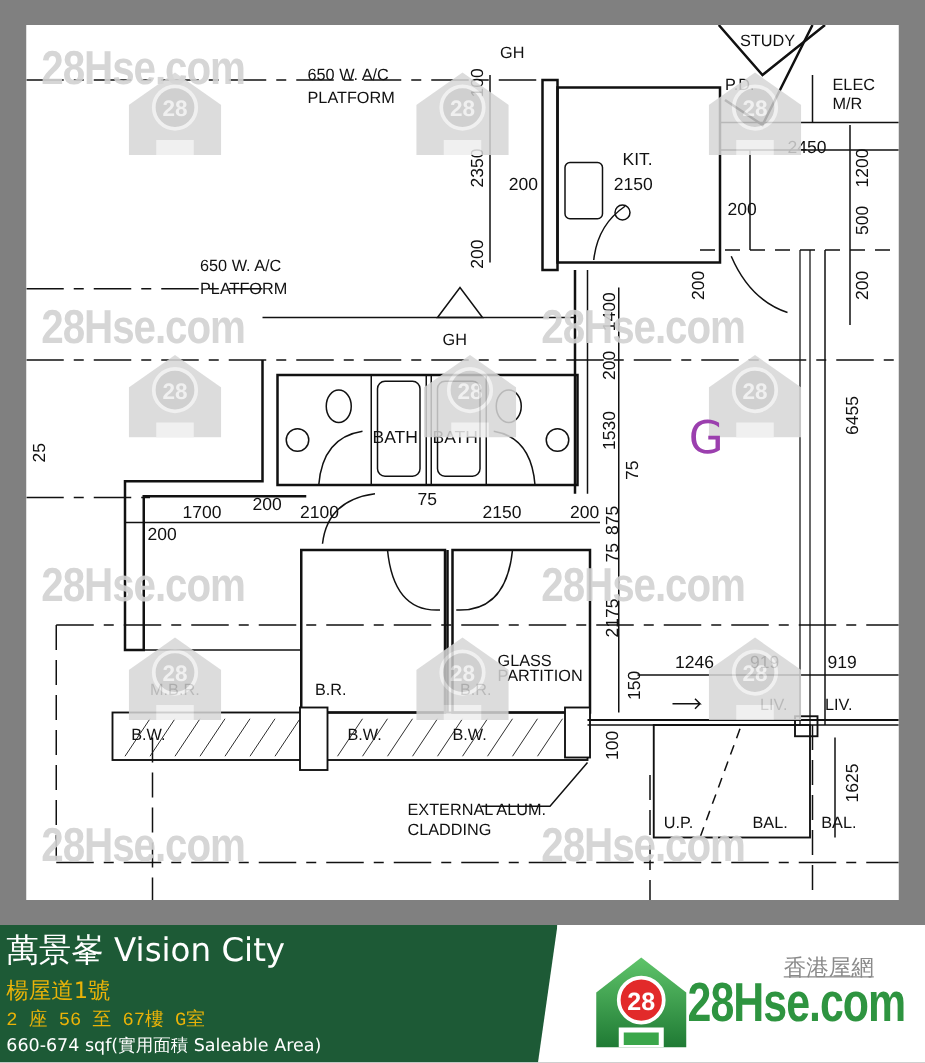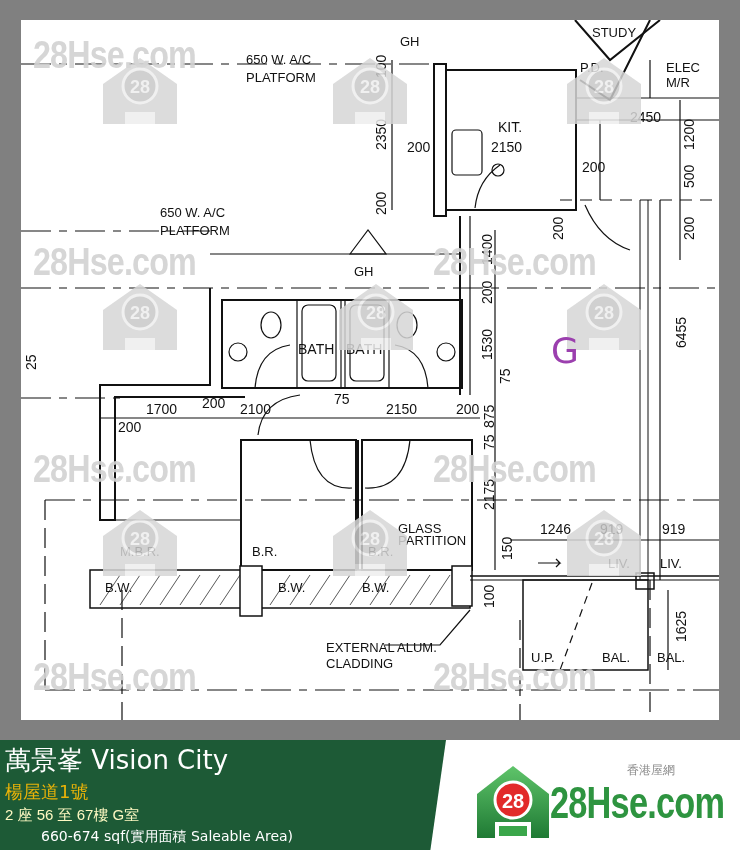--- a/index.html
+++ b/index.html
@@ -6,24 +6,24 @@
   body{width:740px;height:850px;background:#808080;position:relative;overflow:hidden;font-family:"Liberation Sans",sans-serif;}
   .plan{position:absolute;left:21px;top:20px;width:698px;height:700px;background:#ffffff;overflow:hidden;}
   .plan svg{position:absolute;left:0;top:0;}
   .wm-text{position:absolute;font-family:"Liberation Sans",sans-serif;font-weight:bold;font-size:38px;color:#d2d2d2;letter-spacing:-1px;transform:scaleX(0.85);transform-origin:left top;opacity:0.9;pointer-events:none;white-space:nowrap;}
   .wm-house{position:absolute;width:74px;height:70px;pointer-events:none;opacity:0.85;}
   .g-label{position:absolute;left:530px;top:310px;font-size:36px;color:#9b3fae;font-family:"DejaVu Sans",sans-serif;}
   .footer{position:absolute;left:0;top:740px;width:740px;height:110px;background:#ffffff;}
   .footer-green{position:absolute;left:0;top:0;width:446px;height:110px;background:#1d5a36;clip-path:polygon(0 0,100% 0,96.5% 100%,0 100%);}
   .f-title{position:absolute;left:5px;top:3px;color:#fff;font-size:26px;font-family:"DejaVu Sans",sans-serif;}
   .f-addr{position:absolute;left:5px;top:40px;color:#eab308;font-size:18px;font-family:"DejaVu Sans",sans-serif;}
-  .f-unit{position:absolute;left:5px;top:66px;color:#fef9c3;font-size:15px;font-family:Liberation Sans, sans-serif;}
-  .f-area{position:absolute;left:5px;top:88px;color:#fff;font-size:14px;font-family:"DejaVu Sans",sans-serif;margin-left:36px;}
+  .f-unit{position:absolute;left:5px;top:66px;color:#eab308;font-size:15px;font-family:Liberation Mono, monospace;}
+  .f-area{position:absolute;left:5px;top:88px;color:#fff;font-size:14px;font-family:"DejaVu Sans",sans-serif;}
   .logo{position:absolute;left:475px;top:758px;width:240px;height:80px;}
-  .logo-tag{position:absolute;left:627px;top:762px;font-size:12px;color:#8a8a8a;font-family:"DejaVu Sans",sans-serif;}
+  .logo-tag{position:absolute;left:627px;top:762px;font-size:18px;color:#8a8a8a;font-family:"DejaVu Sans",sans-serif;text-decoration:underline;}
   .logo-word{position:absolute;left:550px;top:778px;font-size:44px;font-weight:bold;color:#2e9440;font-family:"Liberation Sans",sans-serif;transform:scaleX(0.78);transform-origin:left top;letter-spacing:-1px;}
   .dim{font-family:"Liberation Sans",sans-serif;font-size:14px;fill:#111;}
   .lbl{font-family:"Liberation Sans",sans-serif;font-size:13px;fill:#111;}
 </style>
 </head>
 <body>
 
 <div class="plan">
   <svg width="698" height="700" viewBox="21 20 698 700">
     <g stroke="#111" fill="none" stroke-width="1.2">

